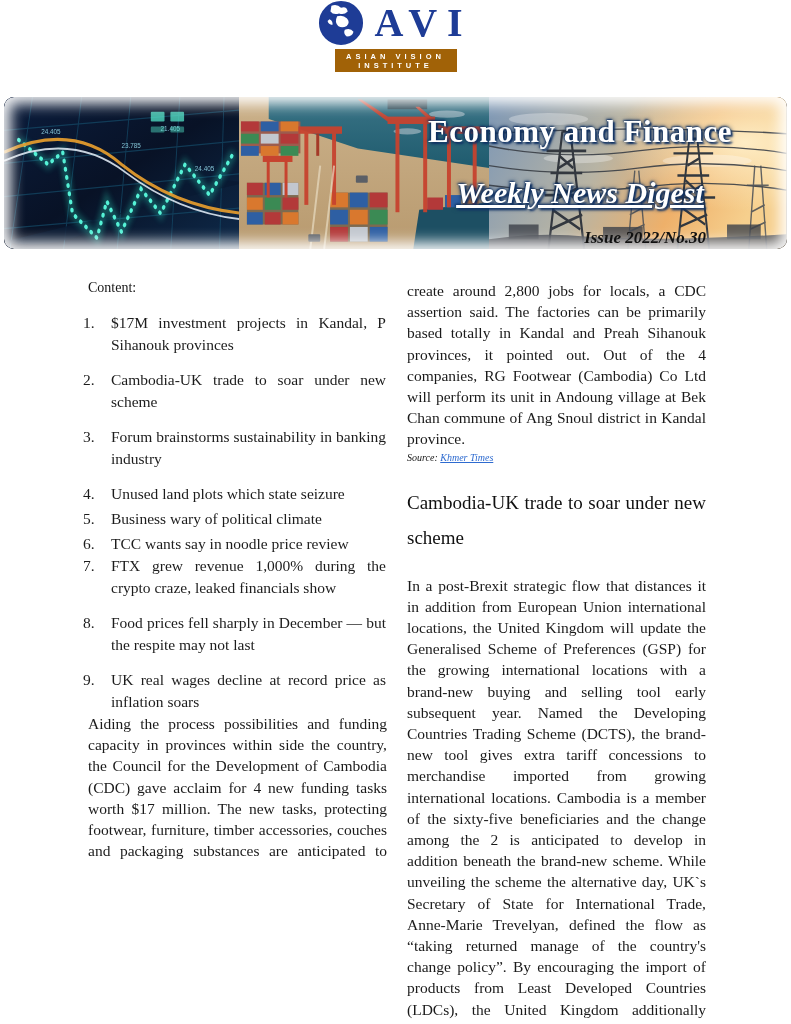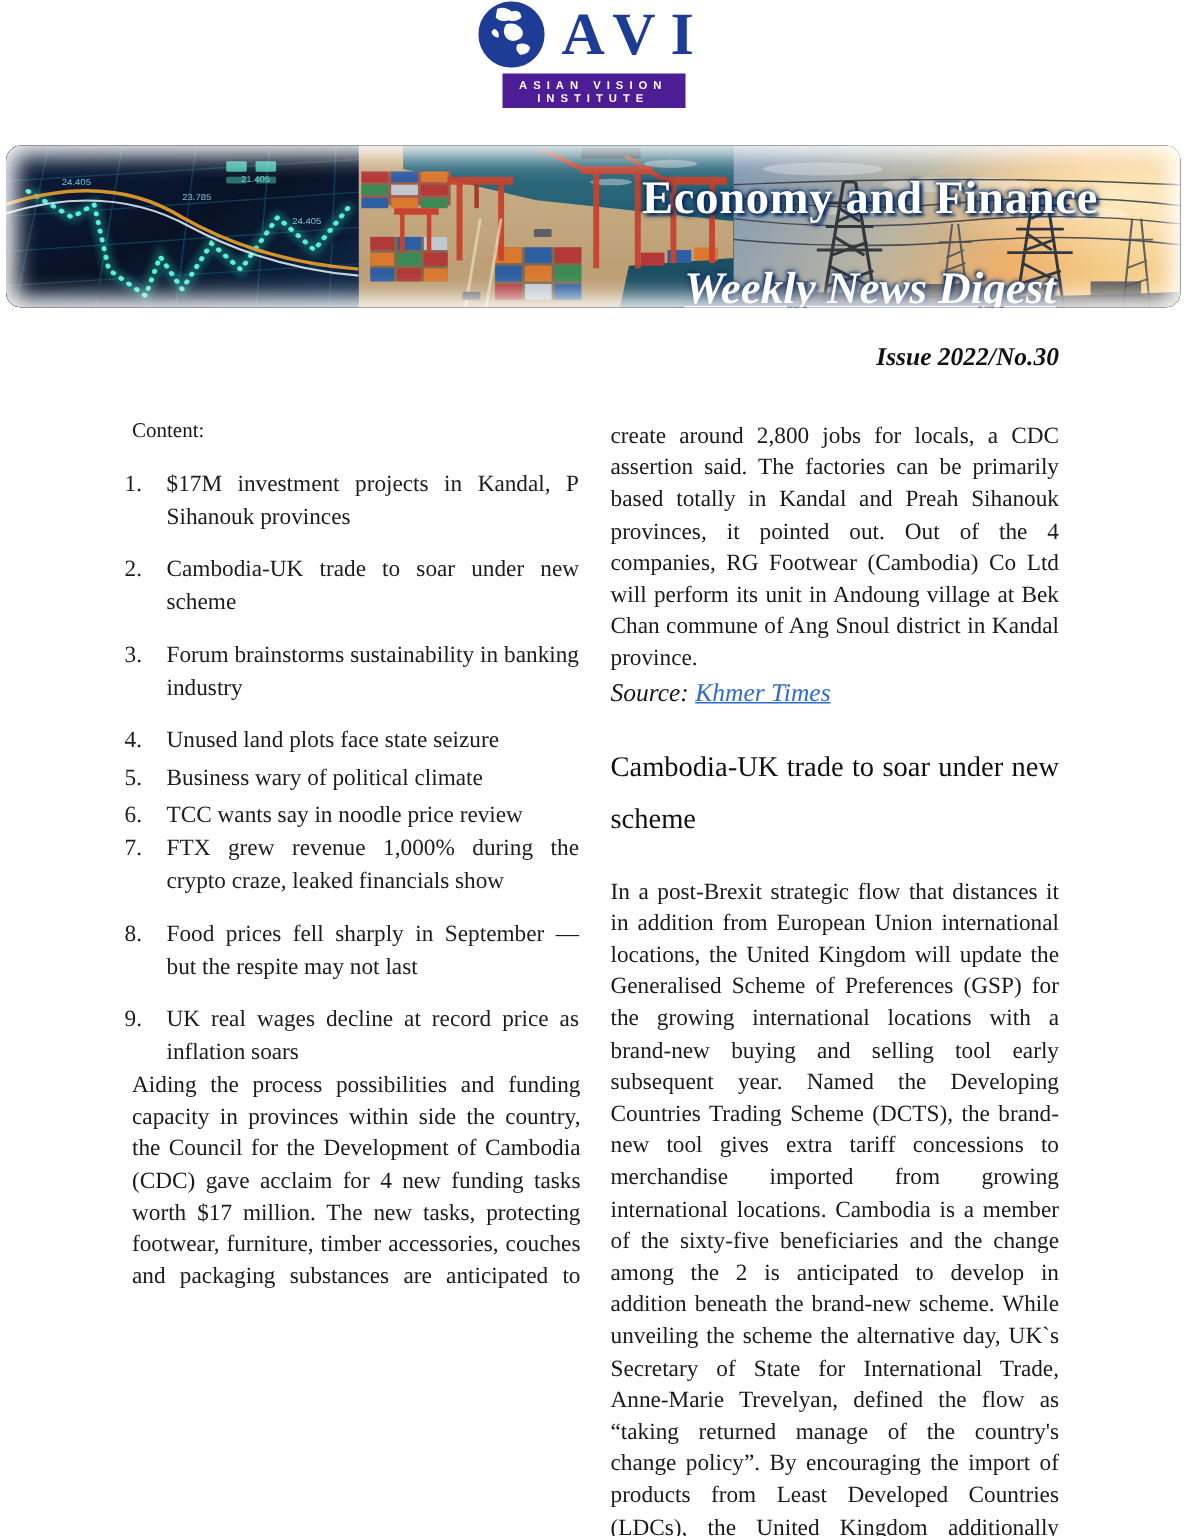--- a/index.html
+++ b/index.html
@@ -15,29 +15,29 @@
 
   
   .logo-block { display: flex; flex-direction: column; align-items: center; }
   .logo-row { display: flex; align-items: center; gap: 6px; }
   .globe { width: 46px; height: 46px; display: block; }
   .avi-wordmark {
     font-size: 40px; letter-spacing: 10px; font-weight: 600;
     color: #1e3c96; line-height: 1; padding-left: 4px;
   }
   .avi-tagline {
-    margin-top: 3px; background: #4c1d95; color: #ffffff;
+    margin-top: 3px; background: #a16207; color: #ffffff;
     font-family: "Liberation Sans", sans-serif;
     font-size: 7.5px; letter-spacing: 4px; font-weight: bold;
     padding: 3px 8px 2px 8px; width: 122px; text-align: center;
   }
 
   
   .banner {
-    position: absolute; top: 97px; left: 4px; right: 4px; height: 108px;
+    position: absolute; top: 97px; left: 4px; right: 4px; height: 152px;
     border-radius: 10px; overflow: hidden; display: flex;
     background: #0a1630;
   }
   .banner-panel { height: 100%; }
   .banner-panel svg { width: 100%; height: 100%; display: block; }
   .bp-chart { width: 30%; }
   .bp-port  { width: 32%; }
   .bp-power { width: 38%; }
   .banner-feather {
     position: absolute; inset: 0; border-radius: 10px; pointer-events: none;
@@ -89,21 +89,21 @@
     text-align: justify; font-weight: normal;
   }
   .heading-1 { margin-top: 42px; margin-bottom: 24px; }
   .heading-2 { margin-top: 22px; margin-bottom: 20px; }
 
   .body-text {
     font-size: 15.5px; line-height: 21.2px; text-align: justify; color: #1a1a1a;
   }
   .justify-last { text-align-last: justify; }
 
-  .source-line { font-size: 17px; font-style: italic; margin-top: 2px; color: #151515; }
+  .source-line { font-size: 10px; font-style: italic; margin-top: 2px; color: #151515; }
   .source-link { color: #2e6bd0; text-decoration: underline; cursor: pointer; }
 </style>
 </head>
 <body>
 
 <div class="page">
 
   <div class="logo-block">
     <div class="logo-row">
       <svg class="globe" viewBox="0 0 48 48">
@@ -328,25 +328,25 @@
   <div class="issue-line">Issue 2022/No.30</div>
 
   <div class="columns">
 
     <div class="col">
       <div class="content-title">Content:</div>
       <ol class="toc">
         <li>$17M investment projects in Kandal, P Sihanouk provinces</li>
         <li>Cambodia-UK trade to soar under new scheme</li>
         <li>Forum brainstorms sustainability in banking industry</li>
-        <li>Unused land plots face state seizure</li>
+        <li>Unused land plots which state seizure</li>
         <li>Business wary of political climate</li>
         <li>TCC wants say in noodle price review</li>
         <li>FTX grew revenue 1,000% during the crypto craze, leaked financials show</li>
-        <li>Food prices fell sharply in September — but the respite may not last</li>
+        <li>Food prices fell sharply in December — but the respite may not last</li>
         <li>UK real wages decline at record price as inflation soars</li>
       </ol>
 
       <p class="body-text justify-last">Aiding the process possibilities and funding capacity in provinces within side the country, the Council for the Development of Cambodia (CDC) gave acclaim for 4 new funding tasks worth $17 million. The new tasks, protecting footwear, furniture, timber accessories, couches and packaging substances are anticipated to</p>
     </div>
 
     <div class="col">
       <p class="body-text">create around 2,800 jobs for locals, a CDC assertion said. The factories can be primarily based totally in Kandal and Preah Sihanouk provinces, it pointed out. Out of the 4 companies, RG Footwear (Cambodia) Co Ltd will perform its unit in Andoung village at Bek Chan commune of Ang Snoul district in Kandal province.</p>
       <div class="source-line">
         <span>Source:</span>

